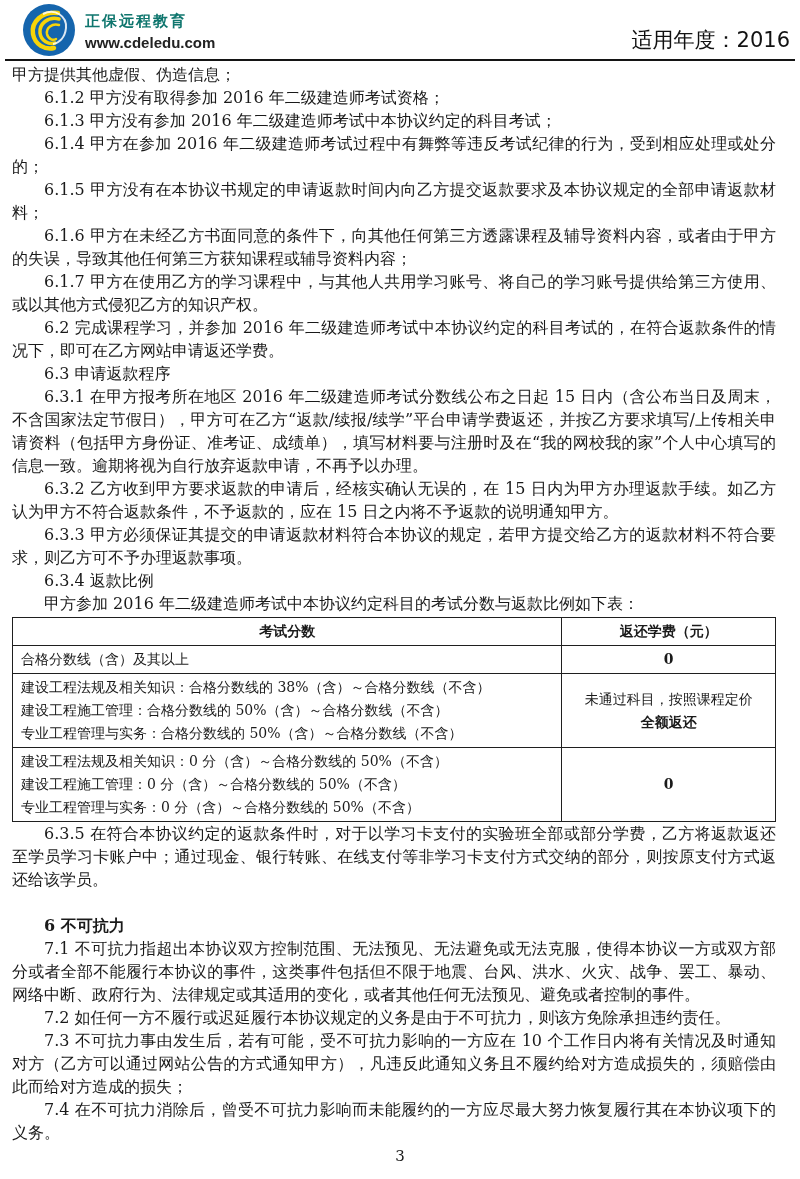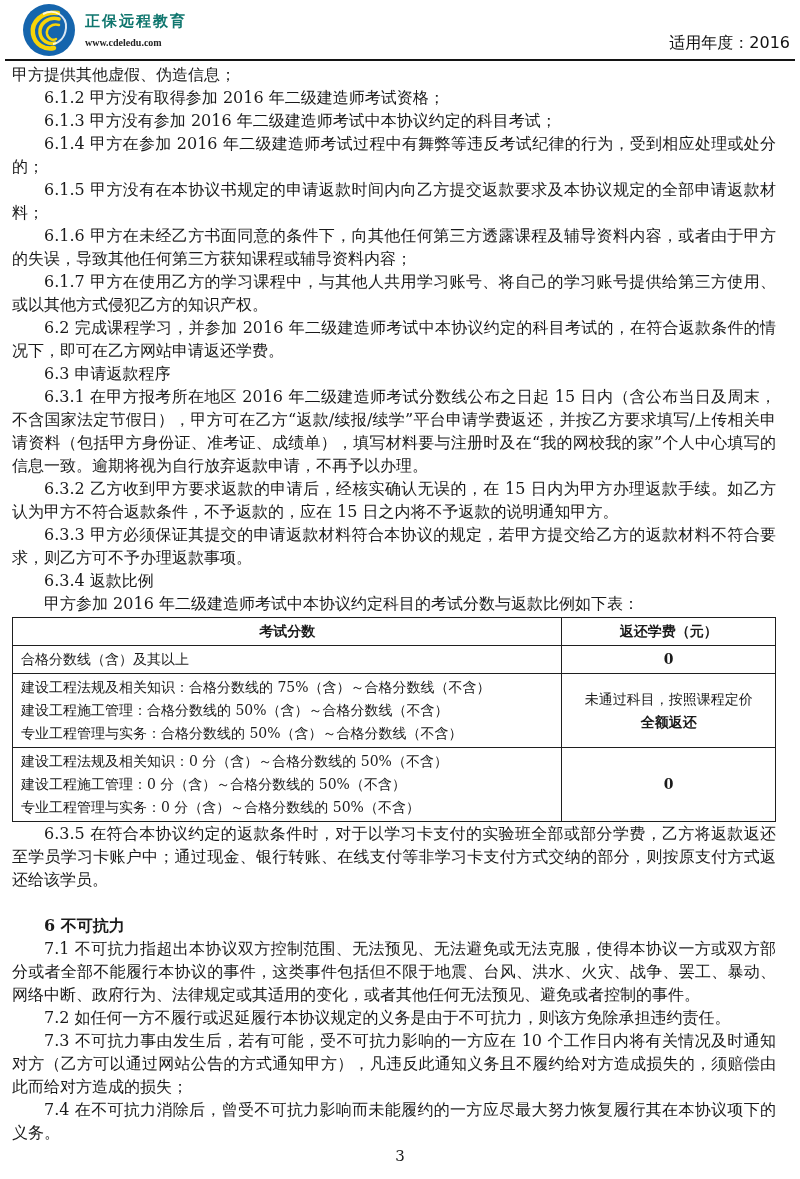--- a/index.html
+++ b/index.html
@@ -32,29 +32,30 @@
   .brand-text { display: flex; flex-direction: column; justify-content: center; }
   .brand-name {
     font-family: "DejaVu Sans", "Liberation Sans", sans-serif;
     font-weight: bold;
     font-size: 15px;
     letter-spacing: 2px;
     line-height: 26px;
     color: #0f766e;
   }
   .brand-site {
-    font-family: Liberation Serif, serif;
+    font-family: Liberation Sans, sans-serif;
     font-weight: bold;
-    font-size: 10px;
+    font-size: 15px;
     line-height: 18px;
     color: #222;
+    text-align: right;
   }
   .year-notice {
     font-family: "DejaVu Sans", "Liberation Sans", sans-serif;
-    font-size: 16px;
+    font-size: 21px;
     color: #111;
     padding-bottom: 3px;
     white-space: nowrap;
   }
   
   .content {
     padding: 2px 24px 0 12px;
     font-size: 16px;
     line-height: 23px;
     text-align: justify;
@@ -152,21 +153,21 @@
           <tr>
         <th>考试分数</th>
         <th>返还学费（元）</th>
       </tr>
       <tr>
         <td class="score-cell">合格分数线（含）及其以上</td>
         <td class="refund-cell bold">0</td>
       </tr>
       <tr>
         <td class="score-cell">
-          <div>建设工程法规及相关知识：合格分数线的 75%（含）～合格分数线（不含）</div>
+          <div>建设工程法规及相关知识：合格分数线的 38%（含）～合格分数线（不含）</div>
           <div>建设工程施工管理：合格分数线的 50%（含）～合格分数线（不含）</div>
           <div>专业工程管理与实务：合格分数线的 50%（含）～合格分数线（不含）</div>
         </td>
         <td class="refund-cell">
           <div class="normal">未通过科目，按照课程定价</div>
           <div class="bold">全额返还</div>
         </td>
       </tr>
       <tr>
         <td class="score-cell">

